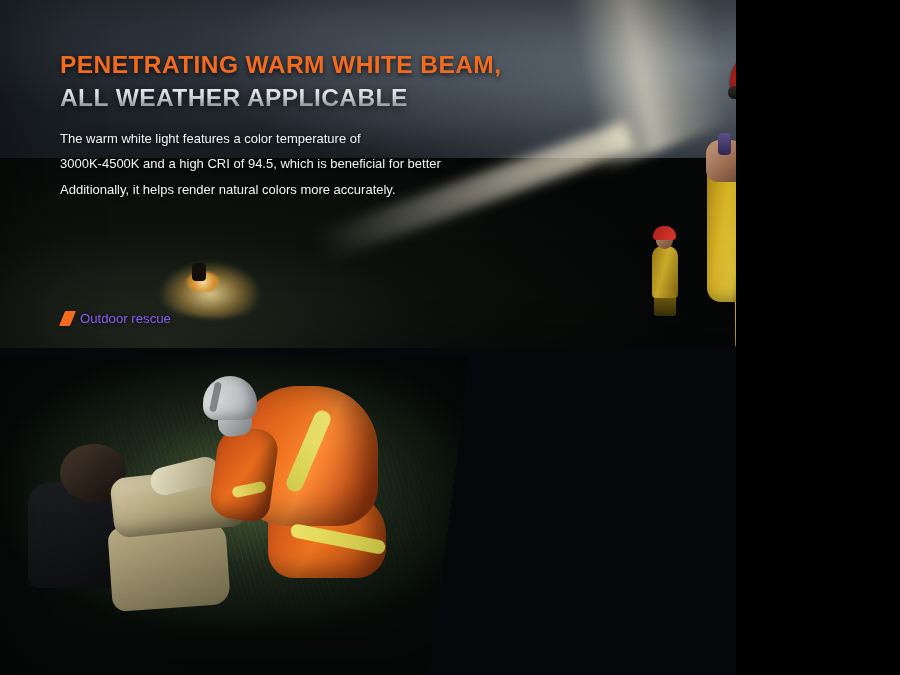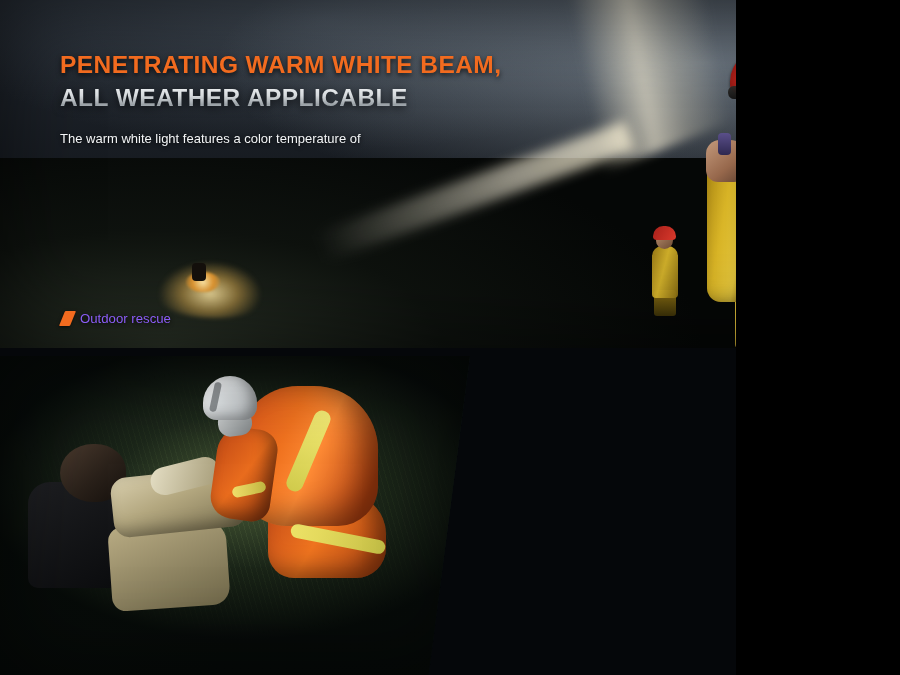--- a/index.html
+++ b/index.html
@@ -234,20 +234,22 @@
     <div class="ff ff-helmet"></div>
     <div class="ff ff-helmet-band"></div>
     <div class="ff ff-hands"></div>
     <div class="ff ff-radio"></div>
 
     <div class="hero-text">
       <div class="h-line1">PENETRATING WARM WHITE BEAM,</div>
       <div class="h-line2">ALL WEATHER APPLICABLE</div>
       <div class="h-body">
         <div>The warm white light features a color temperature of</div>
+        <div>3000K-4500K and a high CRI of 94.5, which is beneficial for better</div>
+        <div>Additionally, it helps render natural colors more accurately.</div>
       </div>
     </div>
 
     <div class="cap" style="left:62px;top:311px;">
       <span class="cap-slash"></span>
       <span class="cap-label">Outdoor rescue</span>
     </div>
     <div class="vign"></div>
   </div>
 

